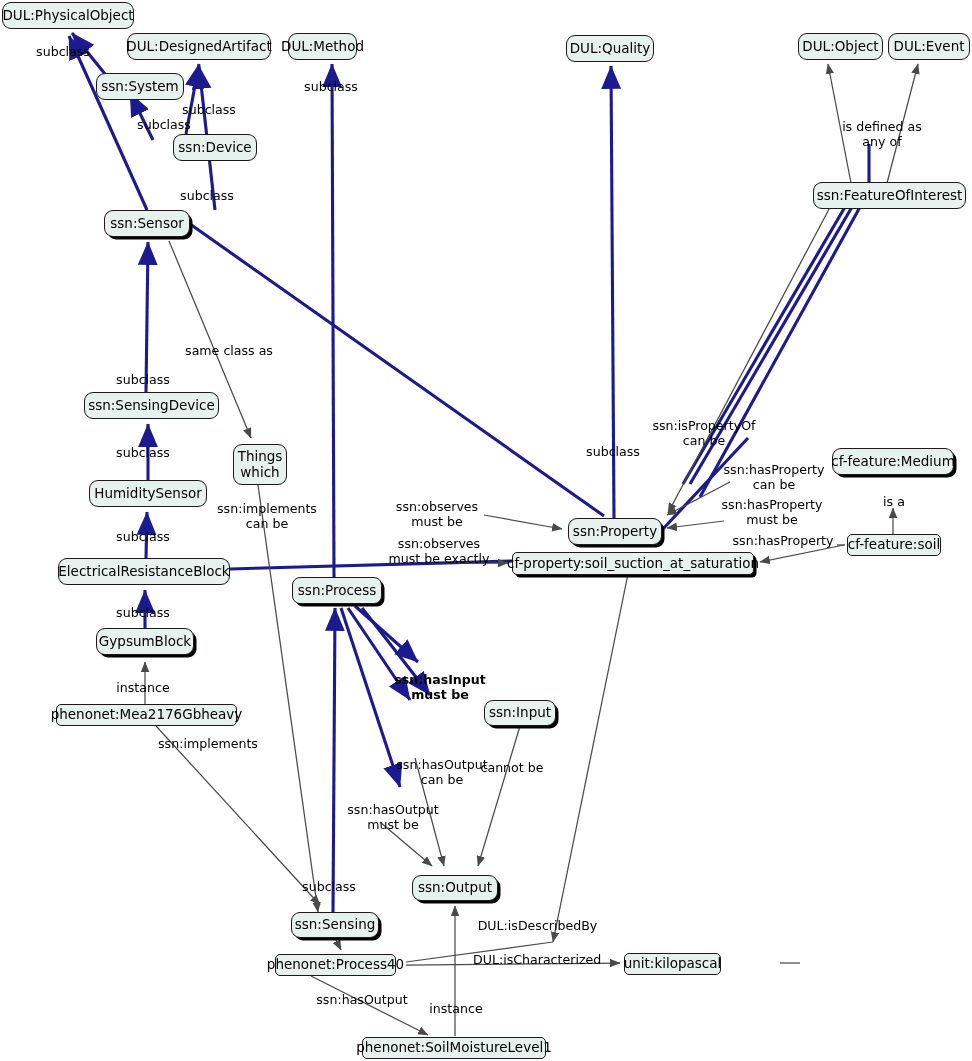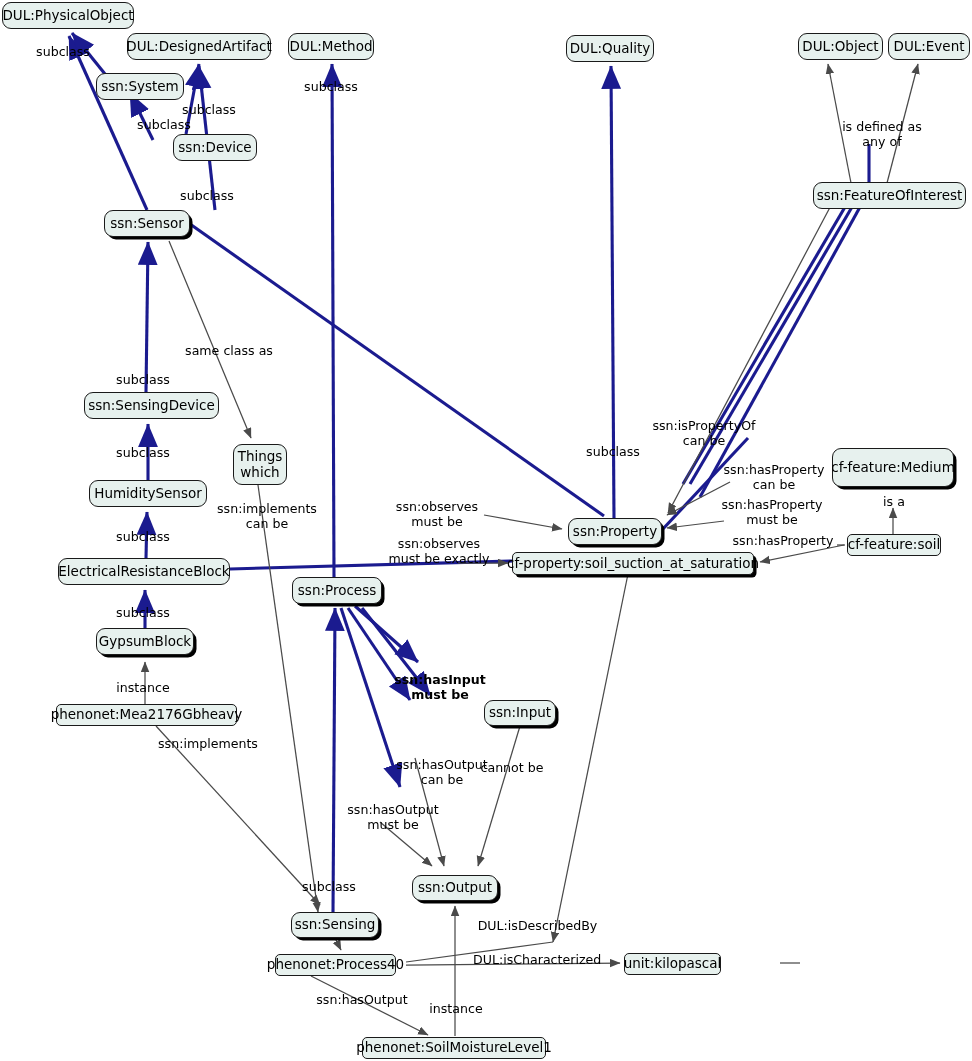--- a/index.html
+++ b/index.html
@@ -91,31 +91,31 @@
     <g stroke="#4a4a4a" stroke-width="1.25" fill="none">
       <path d="M406,962 L553,942"></path>
       <path d="M780,963 L800,963"></path>
       <path d="M845,545 L837,545"></path>
     </g>
   </svg>
 
   <div id="nodes">
       <div class="node cls" style="left: 2px; top: 2px; width: 132px; height: 27px;">DUL:PhysicalObject</div>
       <div class="node cls" style="left: 127px; top: 33px; width: 144px; height: 27px;">DUL:DesignedArtifact</div>
-      <div class="node cls" style="left: 288px; top: 33px; width: 86px; height: 27px;">DUL:Method</div>
+      <div class="node cls" style="left: 288px; top: 33px; width: 69px; height: 27px;">DUL:Method</div>
       <div class="node cls" style="left: 566px; top: 35px; width: 88px; height: 27px;">DUL:Quality</div>
       <div class="node cls" style="left: 798px; top: 33px; width: 85px; height: 27px;">DUL:Object</div>
       <div class="node cls" style="left: 888px; top: 33px; width: 82px; height: 27px;">DUL:Event</div>
       <div class="node cls" style="left: 96px; top: 73px; width: 88px; height: 27px;">ssn:System</div>
       <div class="node cls" style="left: 173px; top: 134px; width: 84px; height: 27px;">ssn:Device</div>
       <div class="node cls" style="left: 813px; top: 182px; width: 153px; height: 27px;">ssn:FeatureOfInterest</div>
       <div class="node cls shadow" style="left: 104px; top: 210px; width: 86px; height: 27px;">ssn:Sensor</div>
       <div class="node cls" style="left: 84px; top: 392px; width: 135px; height: 27px;">ssn:SensingDevice</div>
       <div class="node cls multiline" style="left: 233px; top: 444px; width: 54px; height: 41px;">Things<br>which</div>
-      <div class="node cls shadow" style="left: 832px; top: 448px; width: 122px; height: 39px;">cf-feature:Medium</div>
+      <div class="node cls shadow" style="left: 832px; top: 448px; width: 122px; height: 27px;">cf-feature:Medium</div>
       <div class="node cls" style="left: 89px; top: 480px; width: 118px; height: 27px;">HumiditySensor</div>
       <div class="node cls shadow" style="left: 568px; top: 518px; width: 94px; height: 27px;">ssn:Property</div>
       <div class="node inst" style="left: 847px; top: 534px; width: 94px; height: 22px;">cf-feature:soil</div>
       <div class="node cls" style="left: 58px; top: 558px; width: 172px; height: 27px;">ElectricalResistanceBlock</div>
       <div class="node inst shadow" style="left: 512px; top: 552px; width: 242px; height: 23px;">cf-property:soil_suction_at_saturation</div>
       <div class="node cls shadow" style="left: 292px; top: 577px; width: 90px; height: 27px; border-radius: 8px;">ssn:Process</div>
       <div class="node cls shadow" style="left: 96px; top: 628px; width: 98px; height: 27px;">GypsumBlock</div>
       <div class="node inst" style="left: 56px; top: 704px; width: 181px; height: 22px;">phenonet:Mea2176Gbheavy</div>
       <div class="node cls shadow" style="left: 484px; top: 700px; width: 72px; height: 26px;">ssn:Input</div>
       <div class="node cls shadow" style="left: 412px; top: 875px; width: 86px; height: 26px;">ssn:Output</div>

